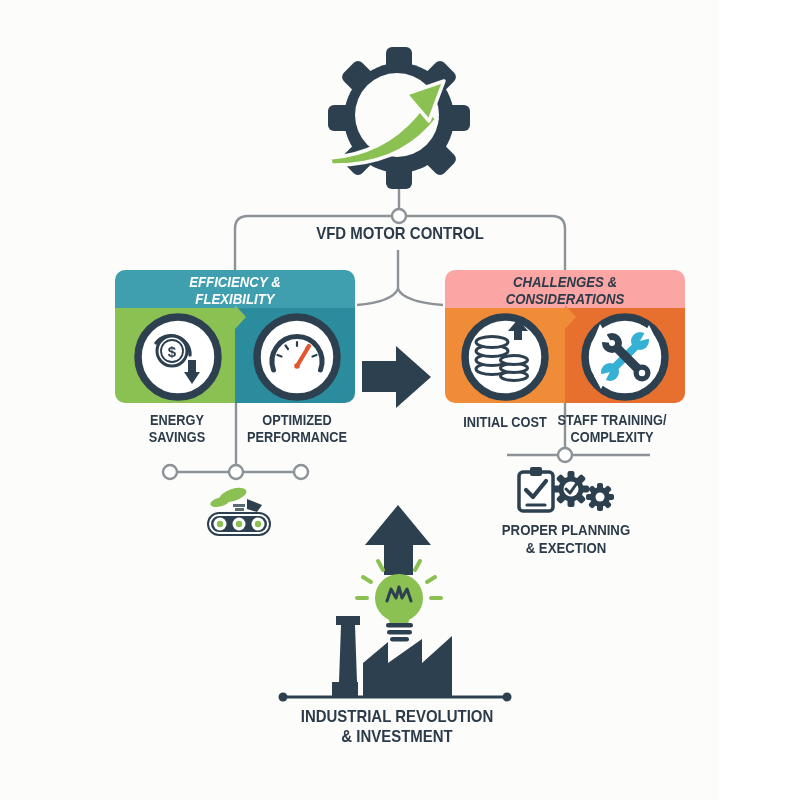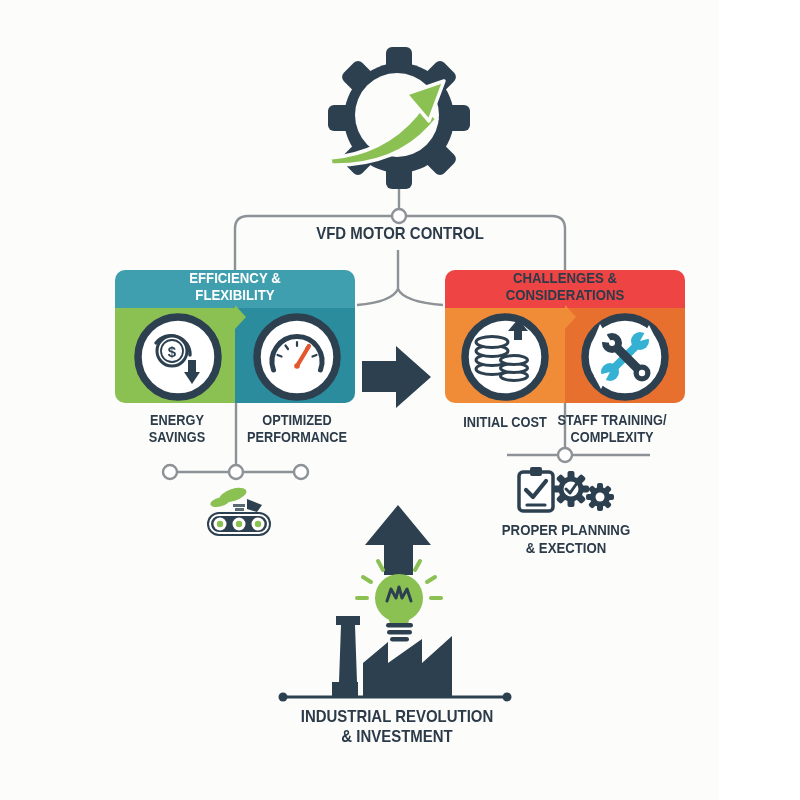--- a/index.html
+++ b/index.html
@@ -20,25 +20,25 @@
   #staff-label{left:550px;top:412px;width:124px;font-size:14.5px;}
   #planning-label{left:491px;top:521px;width:150px;font-size:15px;}
   #footer-label{left:285px;top:707px;width:224px;font-size:17px;}
   .box{
     position:absolute;top:270px;width:240px;height:133px;border-radius:10px;
     overflow:hidden;
   }
   #box-left{left:115px;}
   #box-right{left:445px;}
   .box-header{
-    height:38px;display:flex;align-items:flex-start;justify-content:center;
-    font-weight:700;text-align:center;line-height:1.12;white-space:pre-line;
+    height:38px;display:flex;align-items:flex-end;justify-content:center;
+    font-weight:700;text-align:center;line-height:1.12;white-space:pre-line;font-style:italic;
   }
   #box-left .box-header{background:#3f9fae;color:#ffffff;font-size:15px;}
-  #box-right .box-header{background:#ef4444;color:#2c3b49;font-size:15px;}
+  #box-right .box-header{background:#fca5a5;color:#2c3b49;font-size:15px;}
   .box-header .htext{transform:scaleX(0.88);transform-origin:50% 50%;}
   .box-body{position:relative;height:95px;display:flex;}
   .half{width:120px;height:95px;}
   #box-left .half.a{background:#8bc053;}
   #box-left .half.b{background:#2b8c9e;}
   #box-right .half.a{background:#f08c38;}
   #box-right .half.b{background:#e8702e;}
   .chevron{
     position:absolute;left:120px;top:35px;width:0;height:0;
     border-top:12px solid transparent;border-bottom:12px solid transparent;

